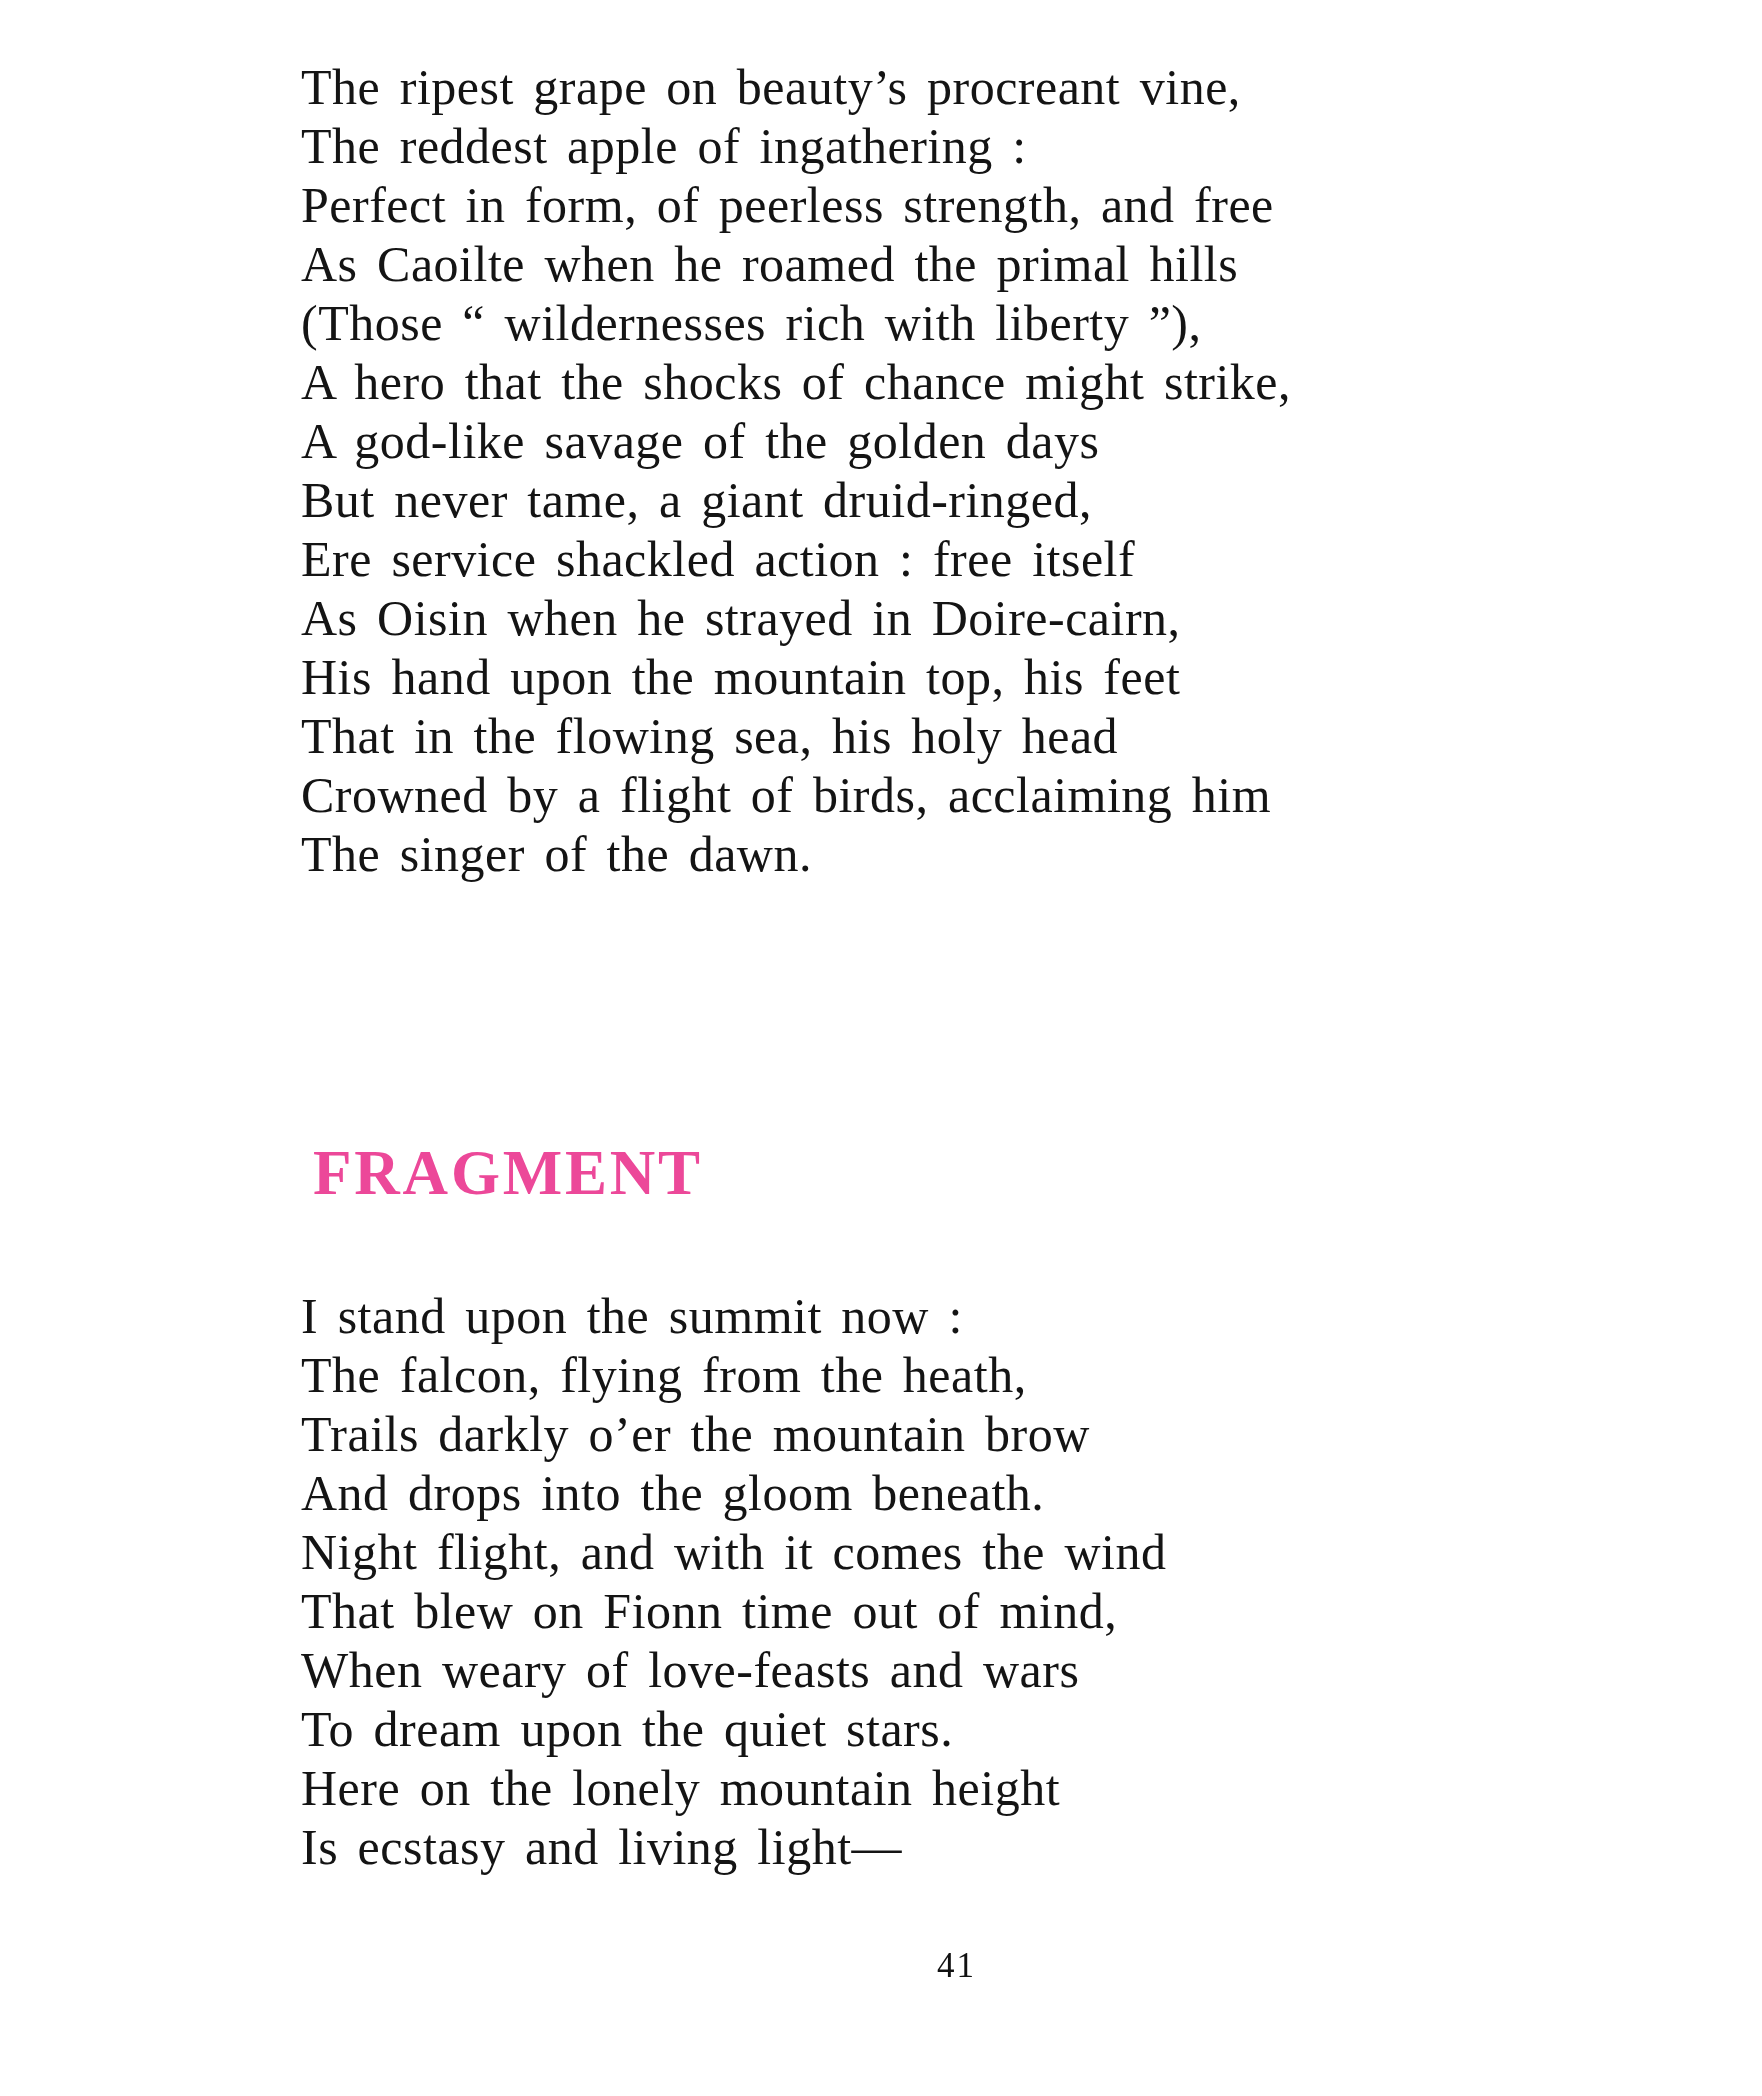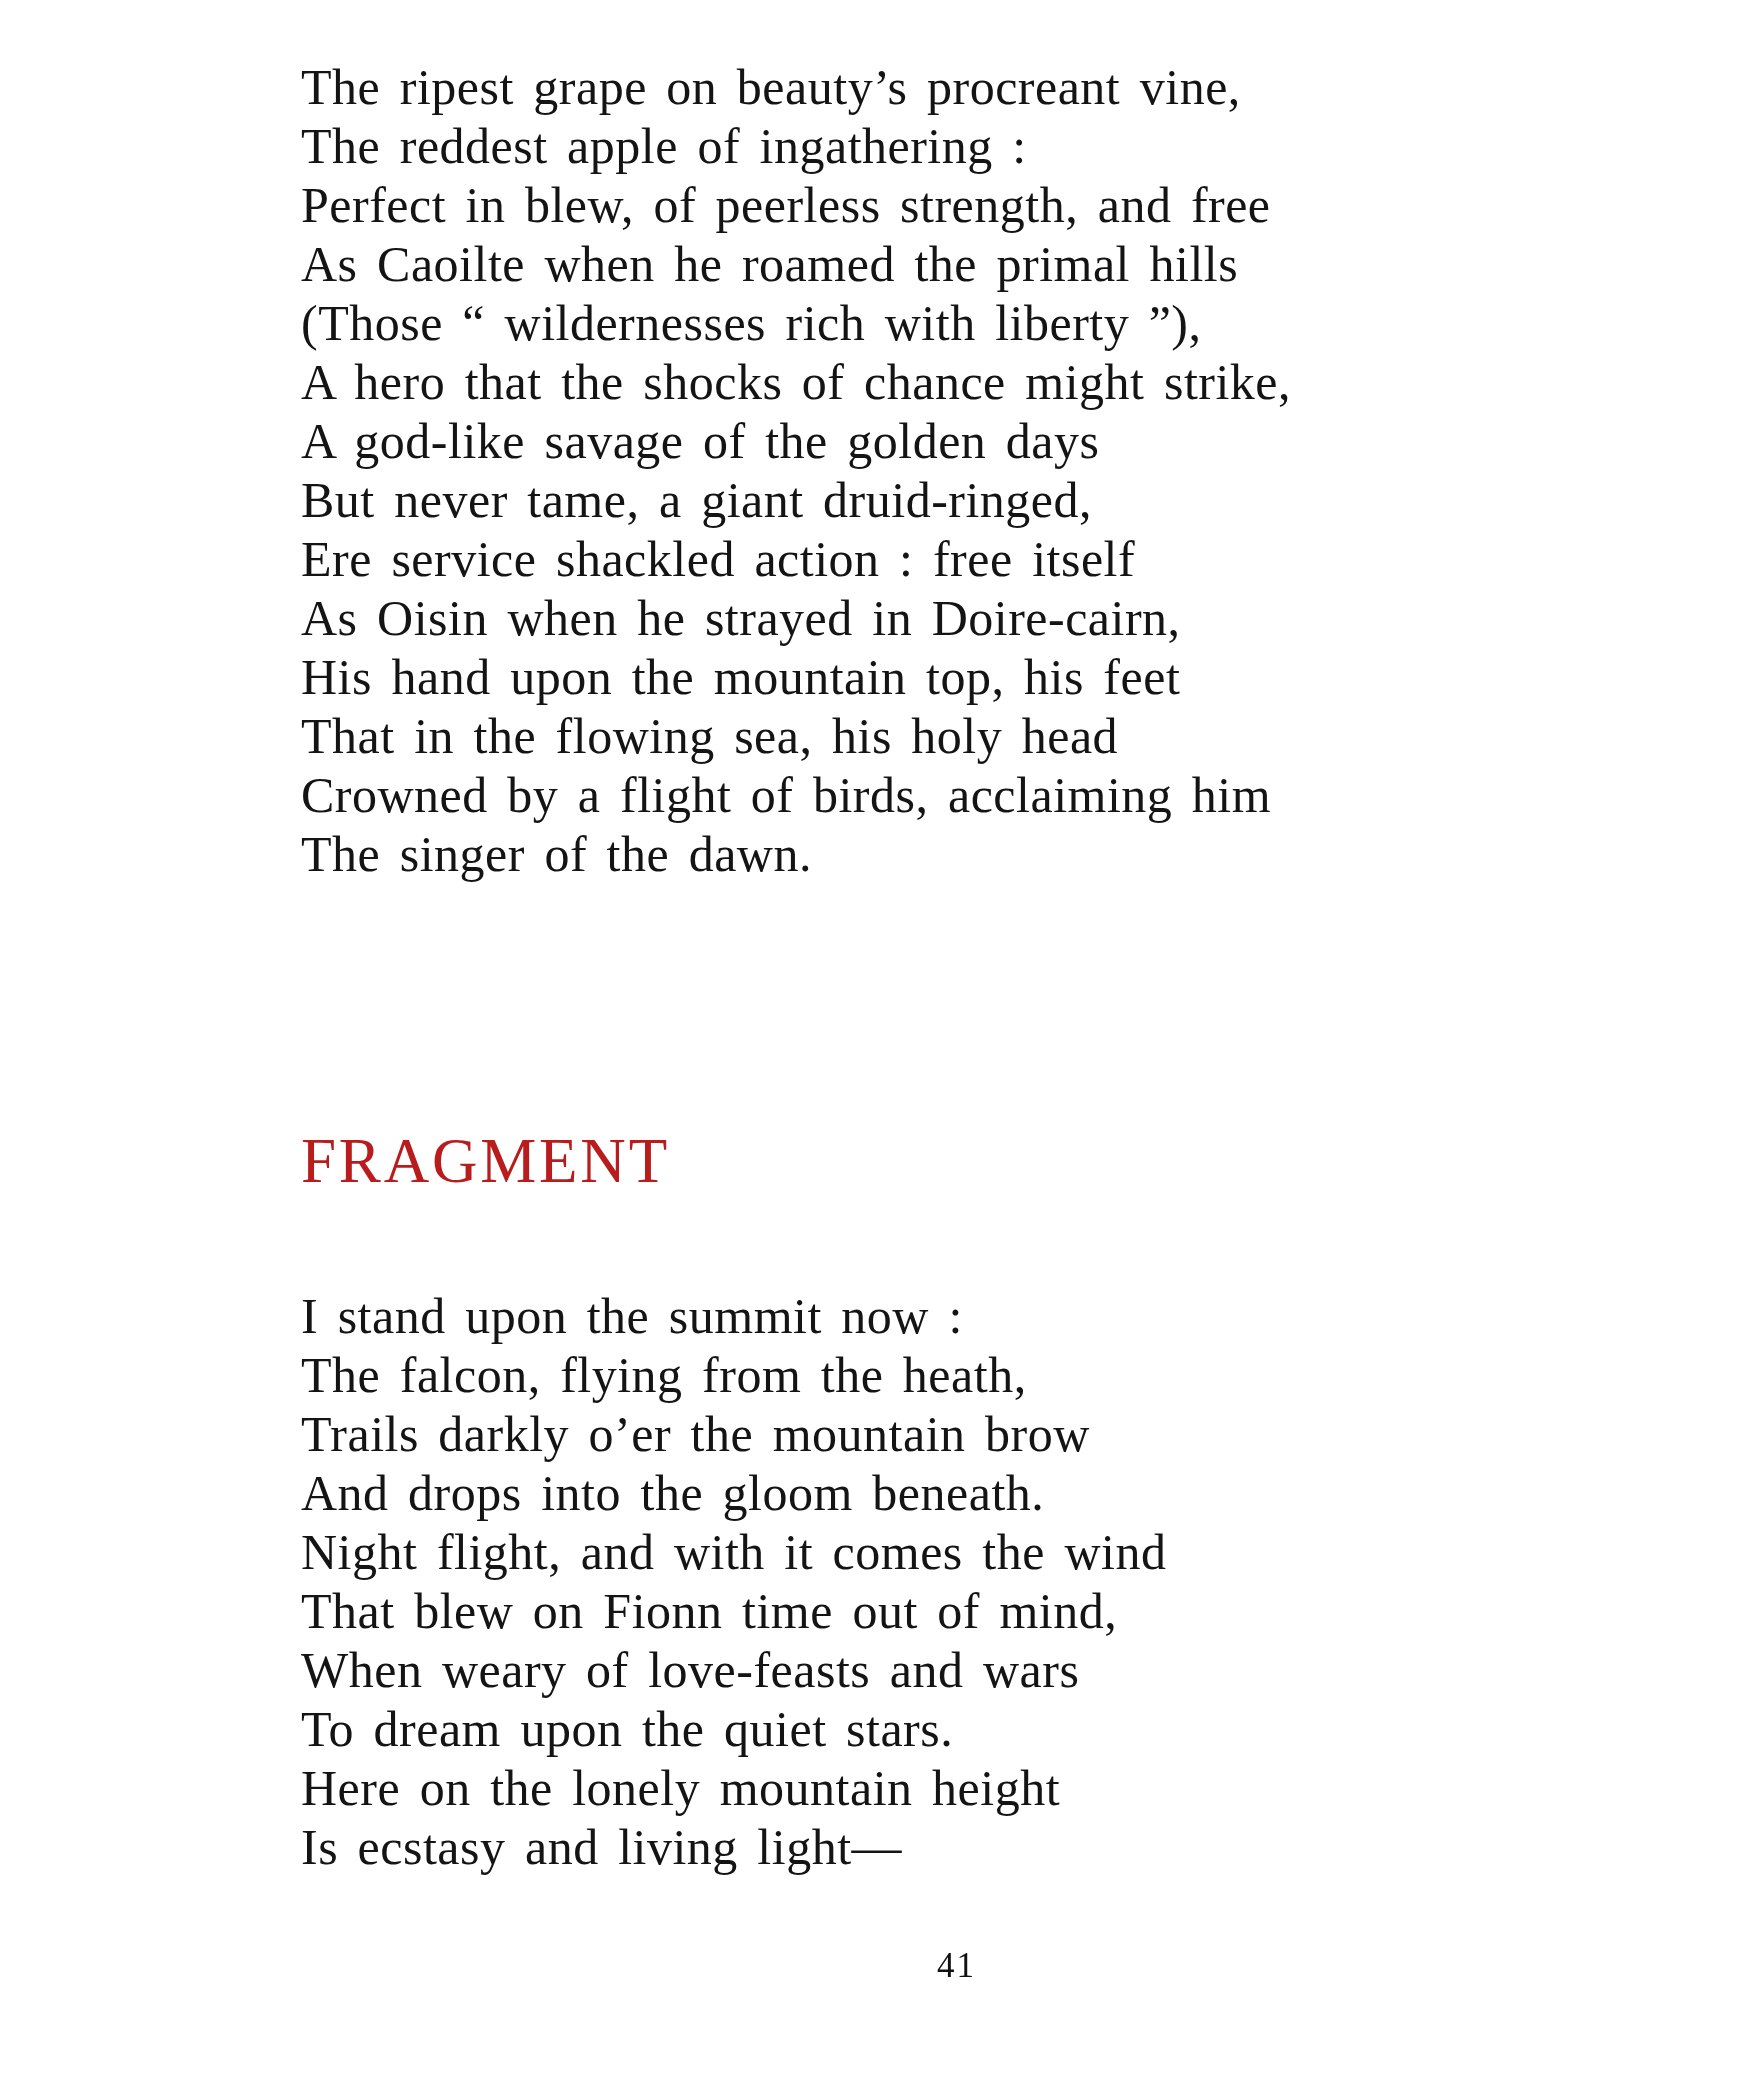--- a/index.html
+++ b/index.html
@@ -31,45 +31,45 @@
     font-size: 50px;
     line-height: 59px;
     white-space: pre;
     word-spacing: 6.5px;
     letter-spacing: 0.5px;
   }
   .heading {
     position: absolute;
     left: 301px;
     top: 1130px;
-    margin: 0;
+    margin: 12px;
     font-size: 63px;
-    font-weight: normal;
+    font-weight: bold;
     letter-spacing: 2.8px;
     line-height: 1;
-    color: #b91c1c;
+    color: #ec4899;
   }
   .page-number {
     position: absolute;
     left: 937px;
     top: 1946px;
     font-size: 35px;
     letter-spacing: 1.9px;
     color: #111111;
   }
 </style>
 </head>
 <body>
 
 <div class="page">
 
   <div class="poem poem-1">
     <div class="line">The ripest grape on beauty’s procreant vine,</div>
     <div class="line">The reddest apple of ingathering :</div>
-    <div class="line">Perfect in blew, of peerless strength, and free</div>
+    <div class="line">Perfect in form, of peerless strength, and free</div>
     <div class="line">As Caoilte when he roamed the primal hills</div>
     <div class="line">(Those “ wildernesses rich with liberty ”),</div>
     <div class="line">A hero that the shocks of chance might strike,</div>
     <div class="line">A god-like savage of the golden days</div>
     <div class="line">But never tame, a giant druid-ringed,</div>
     <div class="line">Ere service shackled action : free itself</div>
     <div class="line">As Oisin when he strayed in Doire-cairn,</div>
     <div class="line">His hand upon the mountain top, his feet</div>
     <div class="line">That in the flowing sea, his holy head</div>
     <div class="line">Crowned by a flight of birds, acclaiming him</div>

